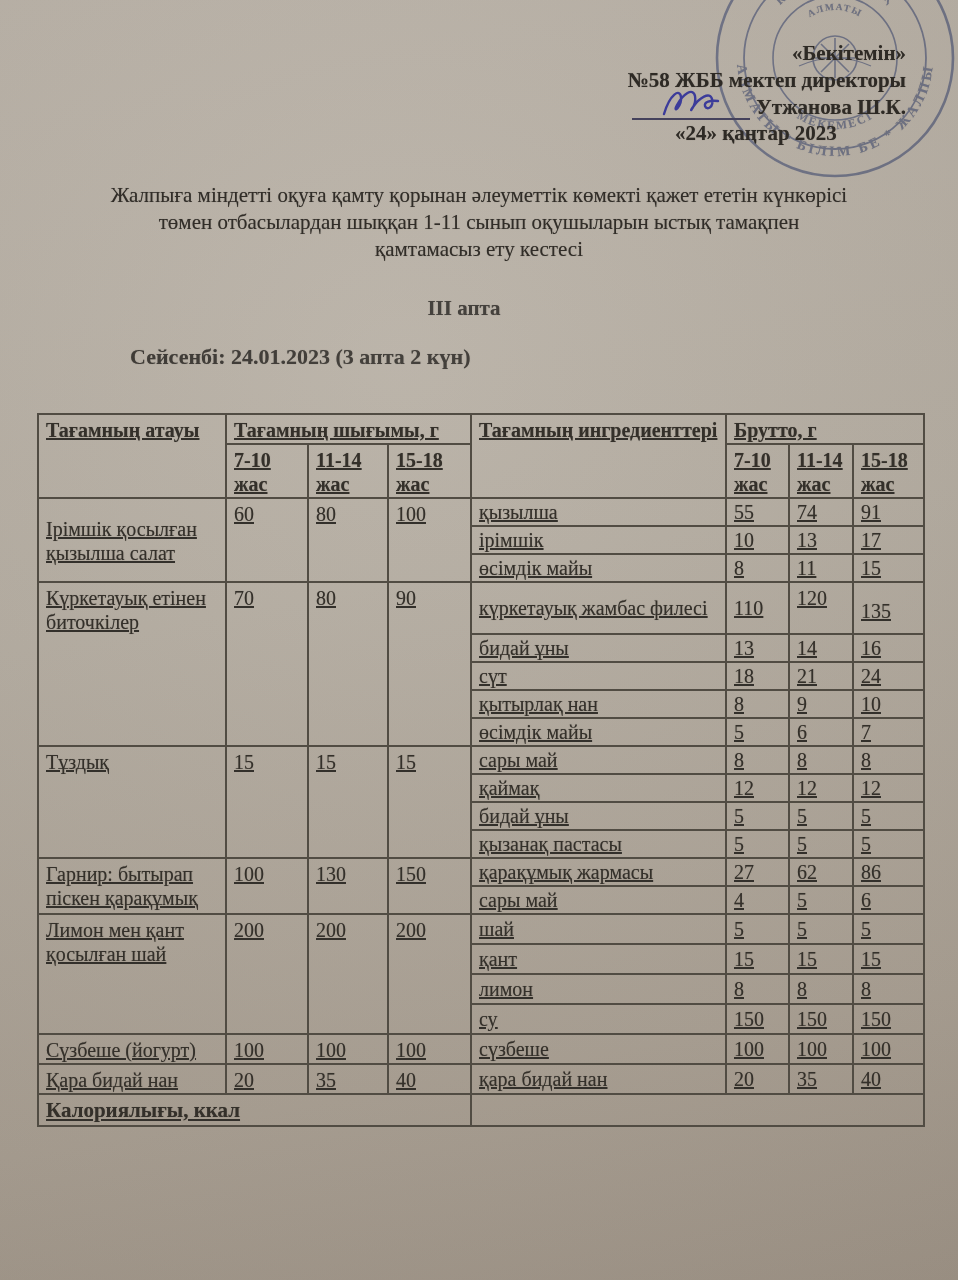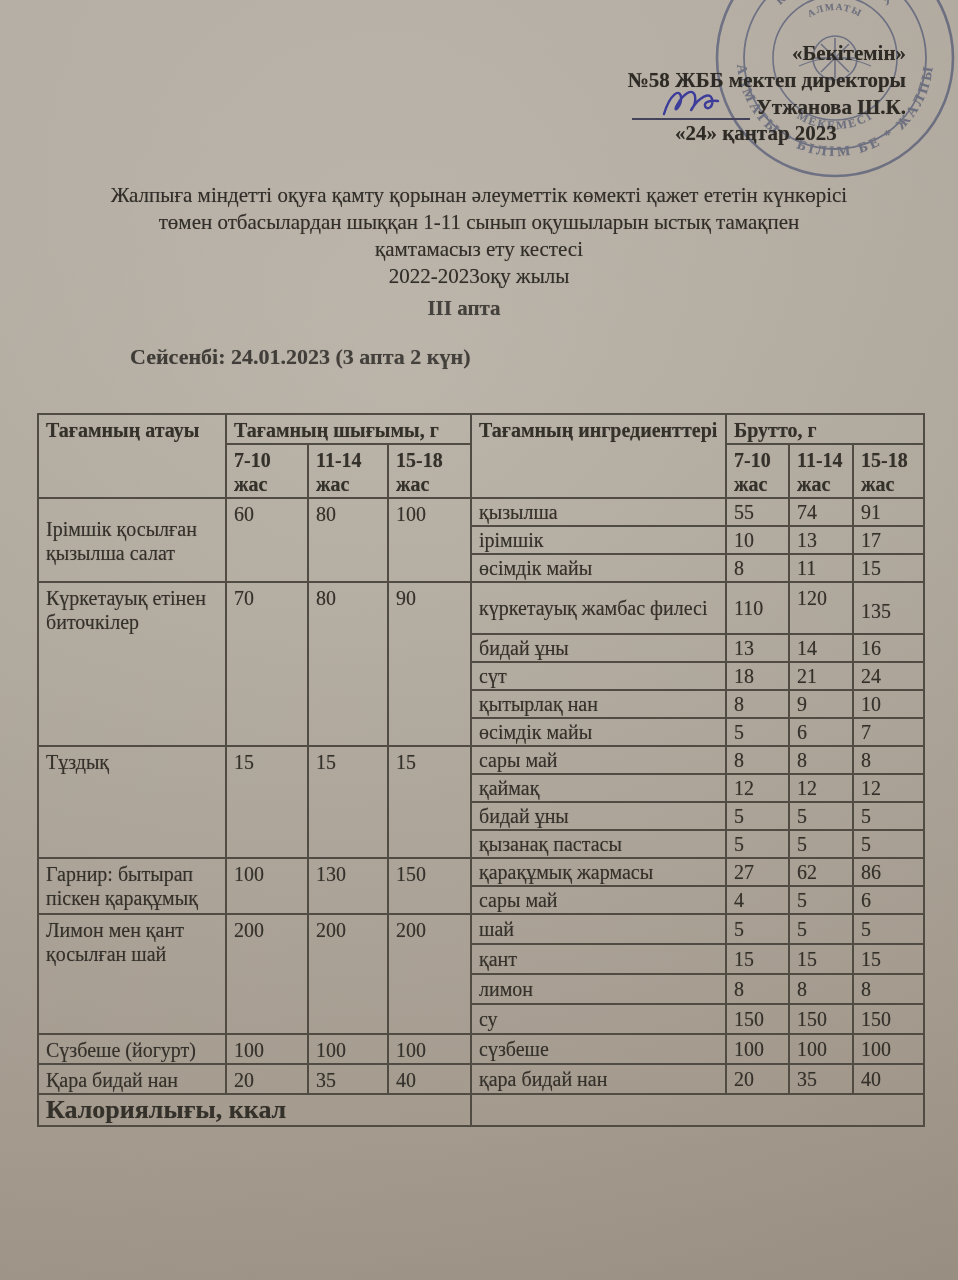--- a/index.html
+++ b/index.html
@@ -50,37 +50,37 @@
     position:absolute;top:296px;left:0;right:30px;text-align:center;
     font-weight:bold;font-size:21px;color:#312d28;
   }
   .day{
     position:absolute;top:344px;left:130px;
     font-weight:bold;font-size:22px;color:#2f2b26;
   }
 
   
   .tbl-wrap{position:absolute;top:413px;left:37px;z-index:1;}
-  table{border-collapse:collapse;table-layout:fixed;width:886px;}
+  table{border-collapse:collapse;table-layout:fixed;width:886px;text-decoration:underline;}
   col.c1{width:188px;} col.c2{width:82px;} col.c3{width:80px;} col.c4{width:83px;}
   col.c5{width:255px;} col.c6{width:63px;} col.c7{width:64px;} col.c8{width:71px;}
   th,td{
     border:2px solid #514c43;padding:1px 7px;font-size:20px;line-height:24px;
     color:#34302a;overflow:hidden;
   }
   thead th{text-align:left;vertical-align:top;font-weight:bold;padding-top:3px;}
   tr.h1{height:28px;} tr.h2{height:48px;}
   td.dish{vertical-align:top;padding-top:3px;}
   td.dish.v-mid{vertical-align:middle;}
   td.out{vertical-align:top;padding-top:3px;}
   td.ingr{vertical-align:middle;border-radius:6px;}
   td.num{vertical-align:middle;}
   tr.rh-a{height:26px;} tr.rh-b{height:25px;} tr.rh-tall{height:52px;} tr.rh-tea{height:30px;}
   tr.rh-foot{height:32px;}
-  td.foot-label{font-weight:bold;font-size:26px;}
+  td.foot-label{font-weight:bold;font-size:21px;}
 </style>
 </head>
 <body>
 
 <div class="page blurry">
 
   <svg class="stamp" viewBox="0 0 264 264">
     <defs>
       <path id="arc-o-t" d="M 27 132 A 105 105 0 1 1 237 132" fill="none"></path>
       <path id="arc-o-b" d="M 34 132 A 98 98 0 0 0 230 132" fill="none"></path>
@@ -116,21 +116,20 @@
       </span>
       <span>Утжанова Ш.К.</span>
     </div>
     <div class="line date">«24» қаңтар 2023</div>
   </div>
 
   <div class="doc-title">
     <div>Жалпыға міндетті оқуға қамту қорынан әлеуметтік көмекті қажет ететін күнкөрісі</div>
     <div>төмен отбасылардан шыққан 1-11 сынып оқушыларын ыстық тамақпен</div>
     <div>қамтамасыз ету кестесі</div>
-    <div>2022-2023оқу жылы</div>
   </div>
 
   <div class="week">III апта</div>
   <div class="day">Сейсенбі: 24.01.2023 (3 апта 2 күн)</div>
 
   <div class="tbl-wrap">
   <table>
     <colgroup>
       <col class="c1">
           <col class="c2">

